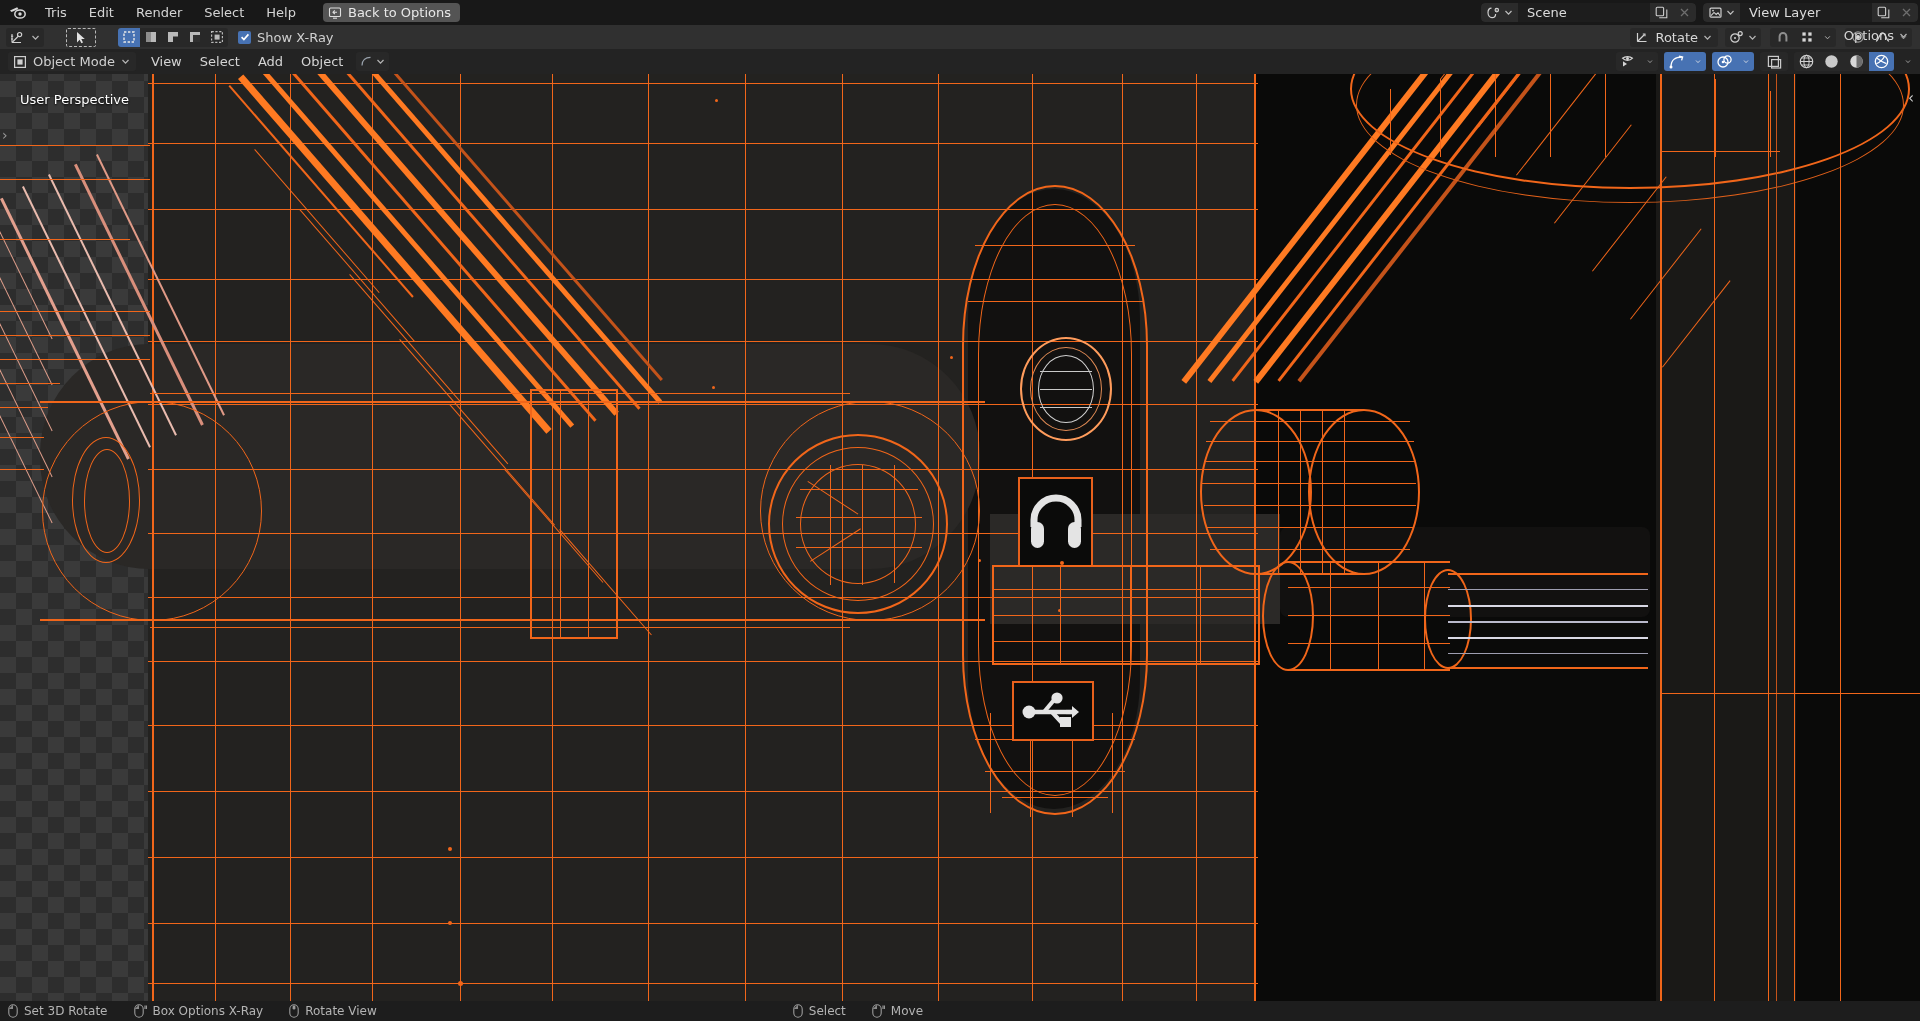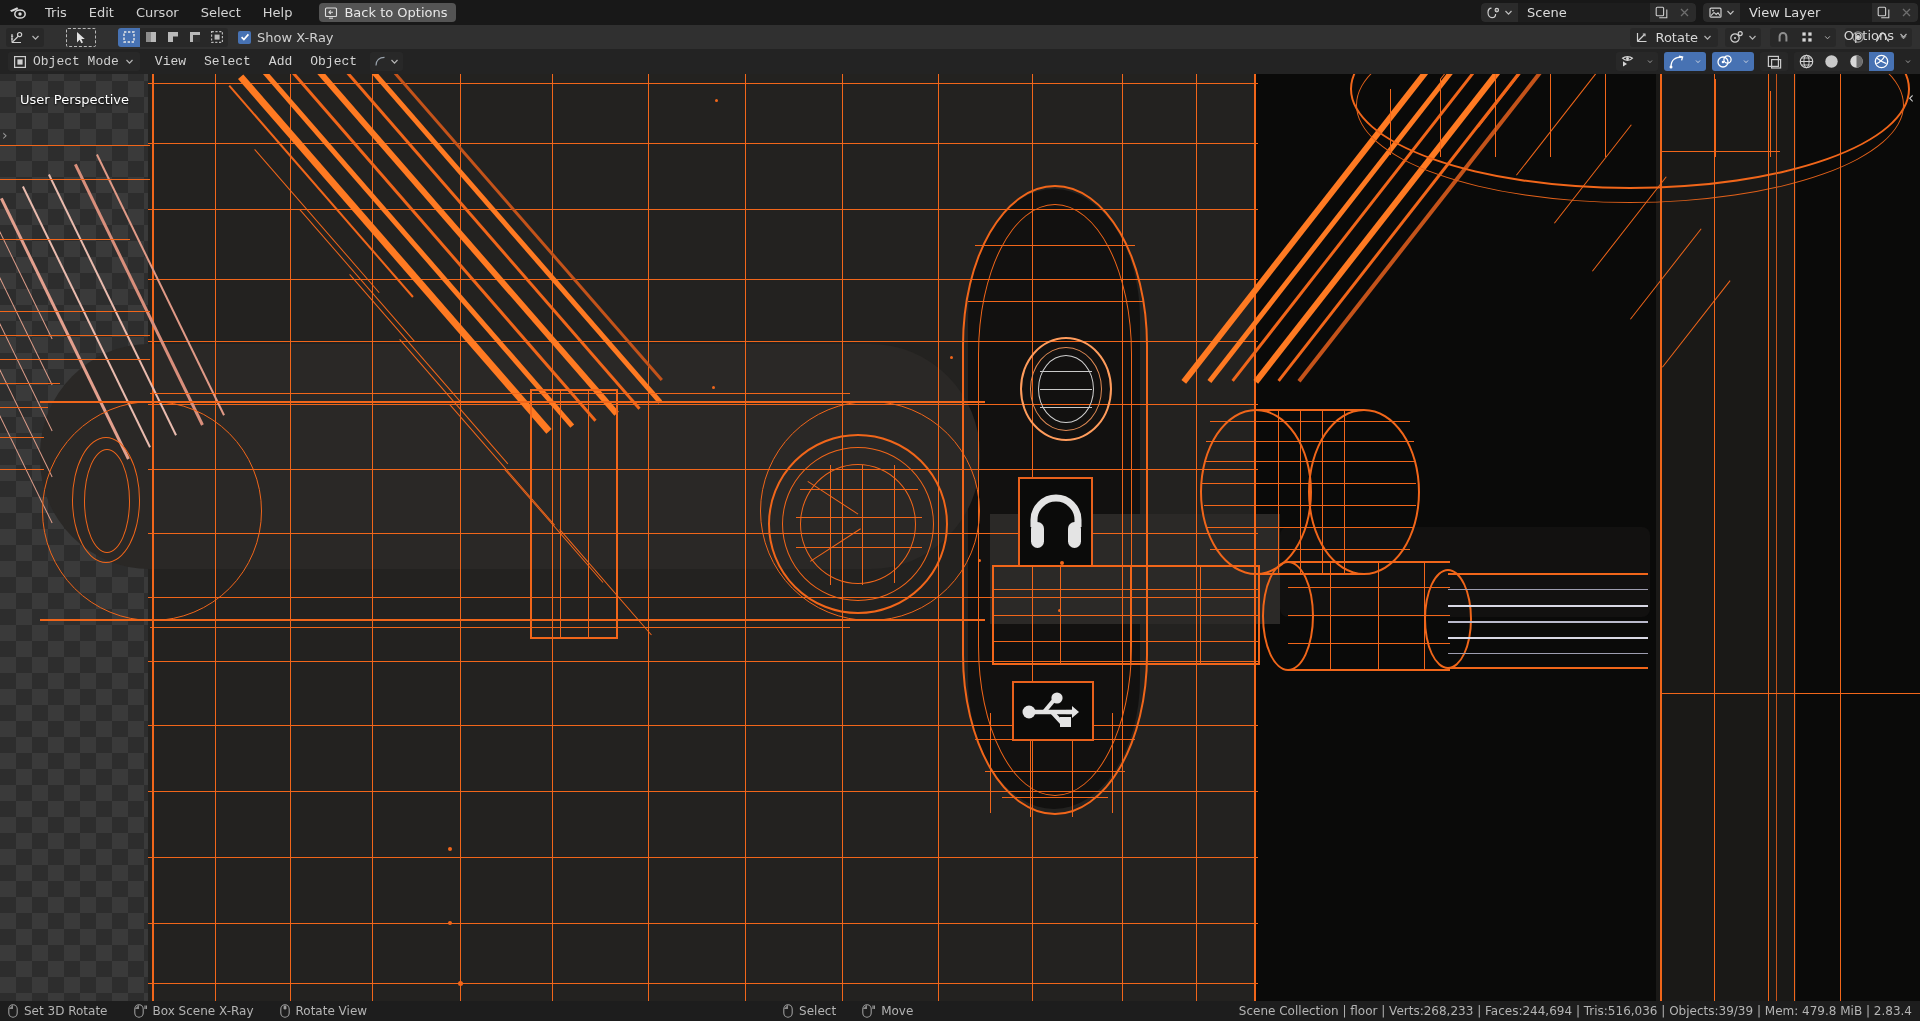--- a/index.html
+++ b/index.html
@@ -80,21 +80,21 @@
 
   .opt-btn {
     position:absolute; right:6px; top:26px; height:19px;
     display:flex; align-items:center; gap:5px; padding:0 6px;
     font-size:13px; color:#d4d4d4;
   }
 
   
   .vphdr {
     position:absolute; left:0; top:49px; width:1920px; height:25px;
-    background:#232323; display:flex; align-items:center; padding-left:8px; z-index:6;font-family:Liberation Mono, monospace;
+    background:#232323; display:flex; align-items:center; padding-left:8px; z-index:6;
   }
   .modesel {
     display:flex; align-items:center; gap:6px; height:19px;
     background:#282828; border-radius:3px; padding:0 6px 0 5px; margin-right:6px;
   }
   .vmenu {
     padding:0 9px; height:25px; line-height:25px; font-size:13px; color:#d4d4d4;
   }
   .vphdr-right {
     position:absolute; right:4px; top:0; height:25px;
@@ -174,21 +174,21 @@
   <div class="topbar">
     <div class="bl-logo">
       <svg width="17" height="13" viewBox="0 0 17 13">
         <ellipse cx="11" cy="8" rx="5.2" ry="4.1" fill="none" stroke="#d8d8d8" stroke-width="1.5"></ellipse>
         <circle cx="11" cy="8" r="1.7" fill="#d8d8d8"></circle>
         <path d="M1 4.6 L8.2 1.2 L9.4 3.0 L2.6 6.0 Z" fill="#d8d8d8"></path>
       </svg>
     </div>
     <div class="menu-item">Tris</div>
     <div class="menu-item">Edit</div>
-    <div class="menu-item">Cursor</div>
+    <div class="menu-item">Render</div>
     <div class="menu-item">Select</div>
     <div class="menu-item">Help</div>
 
     <div class="back-btn">
       <span class="ico">
         <svg width="14" height="14" viewBox="0 0 14 14">
           <rect x="1.5" y="2" width="11" height="8.5" rx="1" fill="none" stroke="#dedede" stroke-width="1.1"></rect>
           <path d="M9 6.2 H5.3 M6.8 4.4 L5 6.2 L6.8 8" fill="none" stroke="#dedede" stroke-width="1.1"></path>
           <path d="M5 12.2 H9" stroke="#dedede" stroke-width="1.1"></path>
         </svg>
@@ -779,21 +779,21 @@
       </svg>
       <span class="sb-txt">Set 3D Rotate</span>
     </div>
     <div class="sb-item">
       <svg width="13" height="14" viewBox="0 0 13 14">
         <rect x="0.8" y="0.8" width="8.4" height="12.4" rx="4.2" fill="none" stroke="#9c9c9c" stroke-width="1.1"></rect>
         <path d="M0.8 5 H5 V0.8" fill="#9c9c9c" opacity="0.85"></path>
         <path d="M11 1.5 L11 5" stroke="#9c9c9c" stroke-width="1.1"></path>
         <path d="M12.4 1.5 L12.4 5" stroke="#9c9c9c" stroke-width="1.1"></path>
       </svg>
-      <span class="sb-txt">Box Scene X-Ray</span>
+      <span class="sb-txt">Box Options X-Ray</span>
     </div>
     <div class="sb-item">
       <svg width="10" height="14" viewBox="0 0 10 14">
         <rect x="0.8" y="0.8" width="8.4" height="12.4" rx="4.2" fill="none" stroke="#9c9c9c" stroke-width="1.1"></rect>
         <rect x="3.6" y="1.4" width="2.8" height="4.2" rx="1.4" fill="#9c9c9c"></rect>
       </svg>
       <span class="sb-txt">Rotate View</span>
     </div>
     <div class="sb-gap"></div>
     <div class="sb-item">
@@ -806,18 +806,15 @@
     <div class="sb-item">
       <svg width="13" height="14" viewBox="0 0 13 14">
         <rect x="0.8" y="0.8" width="8.4" height="12.4" rx="4.2" fill="none" stroke="#9c9c9c" stroke-width="1.1"></rect>
         <path d="M0.8 5 H5 V0.8" fill="#9c9c9c" opacity="0.85"></path>
         <path d="M11 1.5 L11 5" stroke="#9c9c9c" stroke-width="1.1"></path>
         <path d="M12.4 1.5 L12.4 5" stroke="#9c9c9c" stroke-width="1.1"></path>
       </svg>
       <span class="sb-txt">Move</span>
     </div>
 
-    <div class="sb-right">
-      <span class="sb-stats">Scene Collection | floor | Verts:268,233 | Faces:244,694 | Tris:516,036 | Objects:39/39 | Mem: 479.8 MiB | 2.83.4</span>
-    </div>
   </div>
 
 </div>
 
 </body></html>

